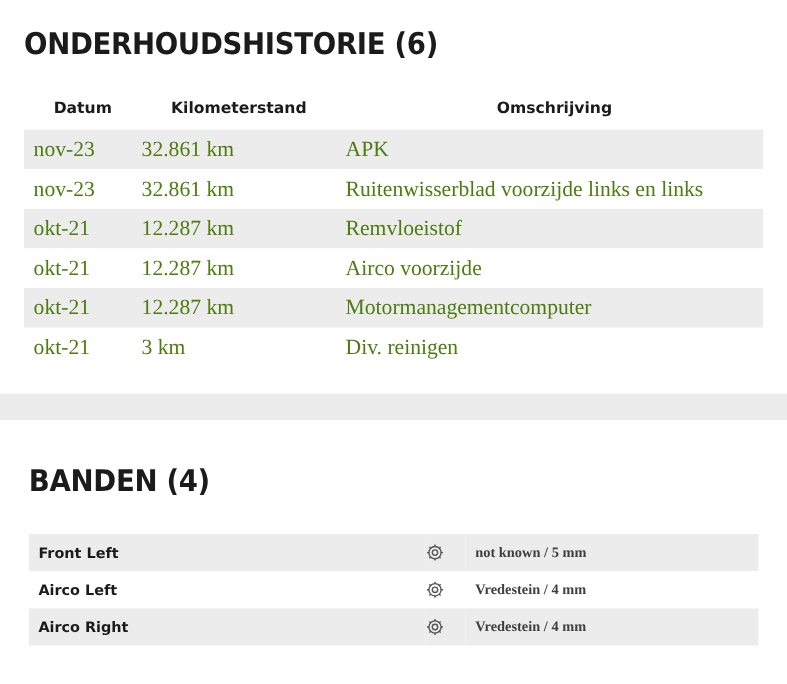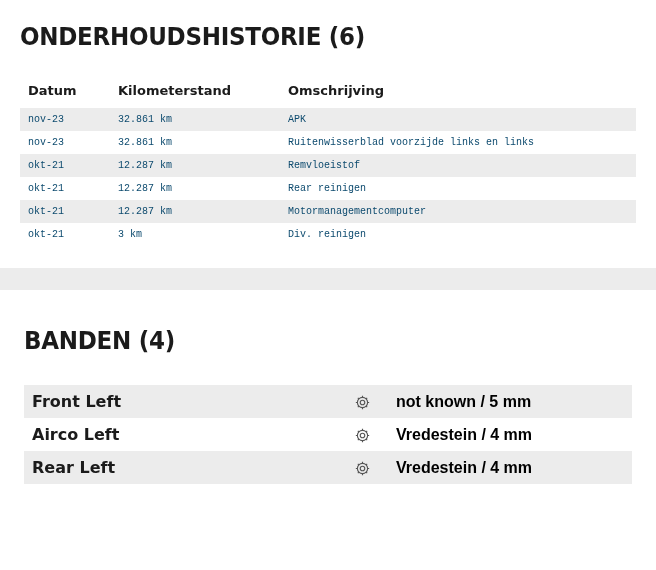--- a/index.html
+++ b/index.html
@@ -40,33 +40,33 @@
   .maint-title {
     margin-top: 22px;
   }
   .maint-table {
     width: 100%;
     border-collapse: collapse;
     margin-top: 28px;
     font-size: 13px;
   }
   .maint-table th {
-    text-align: left;
+    text-align: center;
     font-family: "DejaVu Sans", sans-serif;
     font-weight: bold;
     font-size: 13px;
     color: #1b1b1b;
     padding: 4px 0 10px 8px;
   }
   .maint-table td {
     text-align: left;
     padding: 6px 0 6px 8px;
-    font-size: 10px;
-    color: #0c4a6e;
-    font-family: Liberation Mono, monospace;
+    font-size: 18px;
+    color: #4d7c0f;
+    font-family: Liberation Serif, serif;
   }
   .maint-table tbody tr:nth-child(odd) {
     background: #ececec;
   }
   .maint-table tbody tr:nth-child(even) {
     background: #ffffff;
   }
   .col-date { width: 90px; }
   .col-km { width: 170px; }
   .col-desc { width: auto; }
@@ -92,40 +92,40 @@
     margin-top: 30px;
   }
   .tyres-table tr:nth-child(odd) {
     background: #ececec;
   }
   .tyres-table tr:nth-child(even) {
     background: #ffffff;
   }
   .tyres-table td {
     padding: 7px 0 7px 8px;
-    font-size: 16px;
+    font-size: 12px;
     vertical-align: middle;
   }
   .tyre-pos {
     font-family: "DejaVu Sans", sans-serif;
     font-weight: bold;
     font-size: 13px;
     color: #1b1b1b;
     width: 330px;
   }
   .tyre-icon-cell {
     width: 34px;
     text-align: left;
     padding-left: 0 !important;
   }
   .tyre-spec {
-    font-family: Liberation Sans, sans-serif;
-    font-weight: bold;
-    font-size: 13px;
-    color: #000000;
+    font-family: Liberation Serif, serif;
+    font-weight: bold;
+    font-size: 13px;
+    color: #404040;
   }
   .gear-icon {
     display: inline-block;
     width: 17px;
     height: 17px;
     vertical-align: middle;
   }
   .gear-icon svg { display: block; }
 </style>
 </head>
@@ -156,21 +156,21 @@
           <td class="col-desc">Ruitenwisserblad voorzijde links en links</td>
         </tr>
         <tr>
           <td class="col-date">okt-21</td>
           <td class="col-km">12.287 km</td>
           <td class="col-desc">Remvloeistof</td>
         </tr>
         <tr>
           <td class="col-date">okt-21</td>
           <td class="col-km">12.287 km</td>
-          <td class="col-desc">Rear reinigen</td>
+          <td class="col-desc">Airco voorzijde</td>
         </tr>
         <tr>
           <td class="col-date">okt-21</td>
           <td class="col-km">12.287 km</td>
           <td class="col-desc">Motormanagementcomputer</td>
         </tr>
         <tr>
           <td class="col-date">okt-21</td>
           <td class="col-km">3 km</td>
           <td class="col-desc">Div. reinigen</td>
@@ -206,21 +206,21 @@
               <svg viewBox="0 0 24 24" width="17" height="17" fill="none" stroke="#555" stroke-width="1.6">
                 <circle cx="12" cy="12" r="3.2"></circle>
                 <path d="M12 2.6v2.6M12 18.8v2.6M21.4 12h-2.6M5.2 12H2.6M18.6 5.4l-1.8 1.8M7.2 16.8l-1.8 1.8M18.6 18.6l-1.8-1.8M7.2 7.2L5.4 5.4"></path>
                 <circle cx="12" cy="12" r="7.2"></circle>
               </svg>
             </span>
           </td>
           <td class="tyre-spec">Vredestein / 4 mm</td>
         </tr>
         <tr>
-          <td class="tyre-pos">Rear Left</td>
+          <td class="tyre-pos">Airco Right</td>
           <td class="tyre-icon-cell">
             <span class="gear-icon">
               <svg viewBox="0 0 24 24" width="17" height="17" fill="none" stroke="#555" stroke-width="1.6">
                 <circle cx="12" cy="12" r="3.2"></circle>
                 <path d="M12 2.6v2.6M12 18.8v2.6M21.4 12h-2.6M5.2 12H2.6M18.6 5.4l-1.8 1.8M7.2 16.8l-1.8 1.8M18.6 18.6l-1.8-1.8M7.2 7.2L5.4 5.4"></path>
                 <circle cx="12" cy="12" r="7.2"></circle>
               </svg>
             </span>
           </td>
           <td class="tyre-spec">Vredestein / 4 mm</td>

